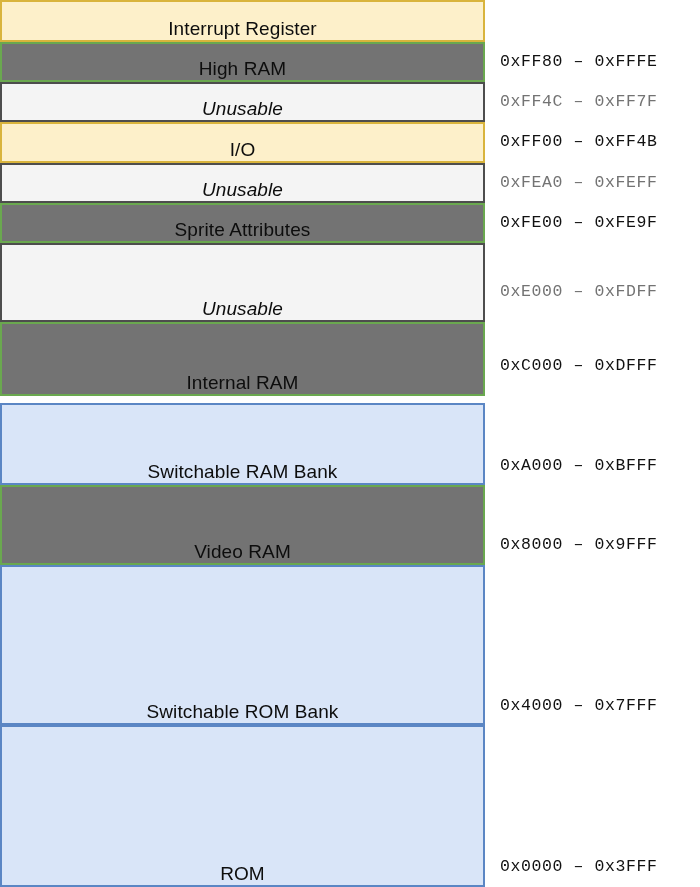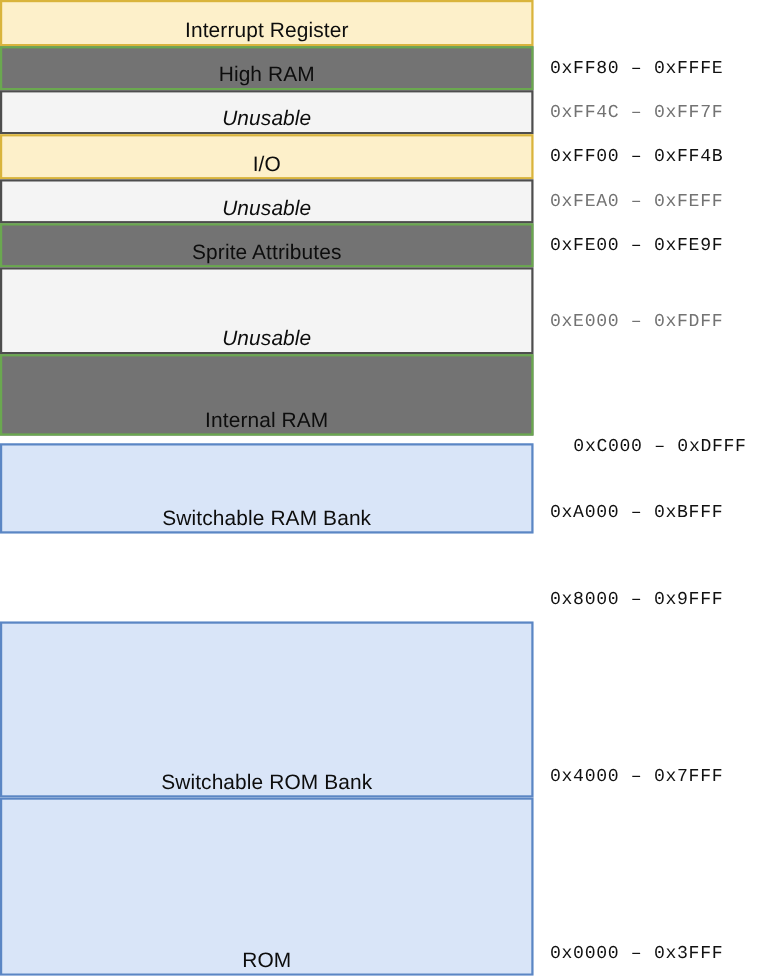--- a/index.html
+++ b/index.html
@@ -106,25 +106,28 @@
       <span class="block-label">Sprite Attributes</span>
     </div>
     <div class="addr" style="top: 213px;">0xFE00 – 0xFE9F</div>
     <div class="block unusable" style="top: 243px; height: 79px;">
       <span class="block-label">Unusable</span>
     </div>
     <div class="addr dim" style="top: 282px;">0xE000 – 0xFDFF</div>
     <div class="block ram" style="top: 322px; height: 74px;">
       <span class="block-label">Internal RAM</span>
     </div>
-    <div class="addr" style="top: 396px; text-align: center;">0xC000 – 0xDFFF</div>
+    <div class="addr" style="top: 356px;">0xC000 – 0xDFFF</div>
     <div class="block rom" style="top: 403px; height: 82px;">
       <span class="block-label">Switchable RAM Bank</span>
     </div>
     <div class="addr" style="top: 456px;">0xA000 – 0xBFFF</div>
+    <div class="block ram" style="top: 485px; height: 80px;">
+      <span class="block-label">Video RAM</span>
+    </div>
     <div class="addr" style="top: 535px;">0x8000 – 0x9FFF</div>
     <div class="block rom" style="top: 565px; height: 160px;">
       <span class="block-label">Switchable ROM Bank</span>
     </div>
     <div class="addr" style="top: 696px;">0x4000 – 0x7FFF</div>
     <div class="block rom" style="top: 725px; height: 162px;">
       <span class="block-label">ROM</span>
     </div>
     <div class="addr" style="top: 857px;">0x0000 – 0x3FFF</div>
   </div>

